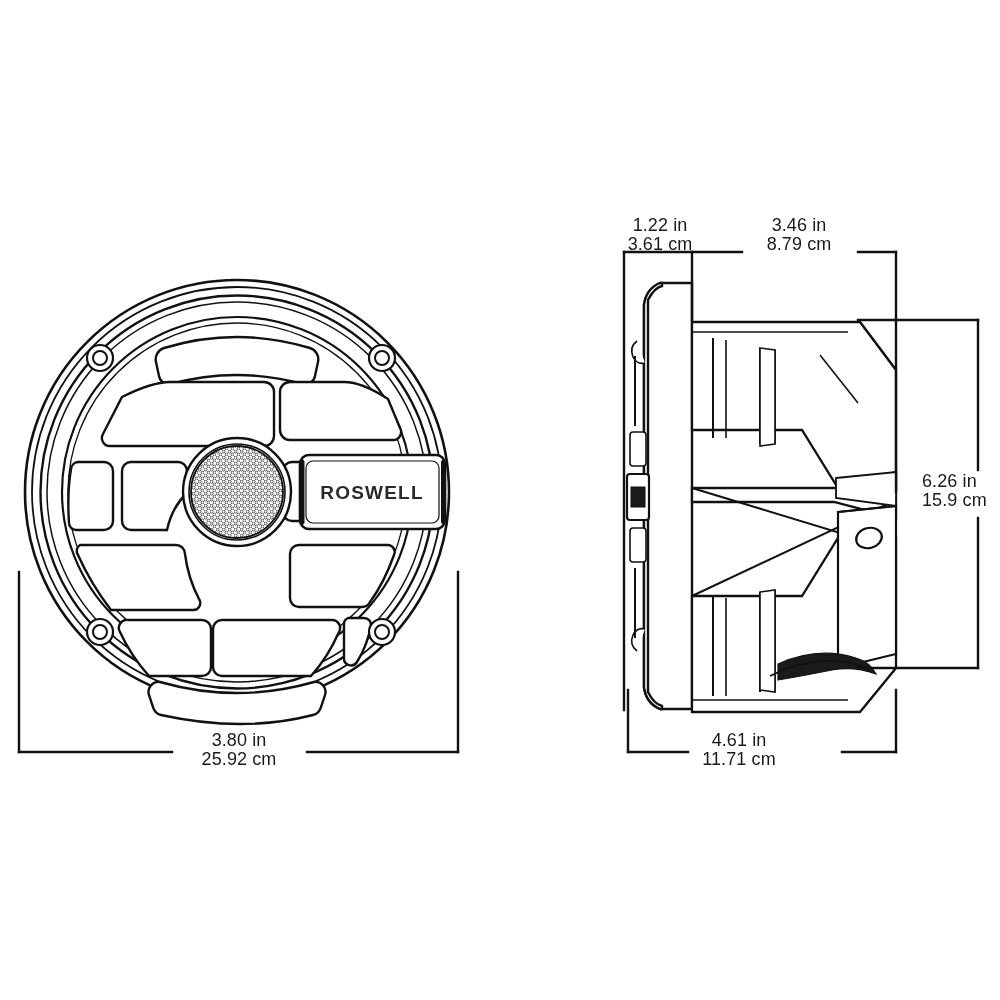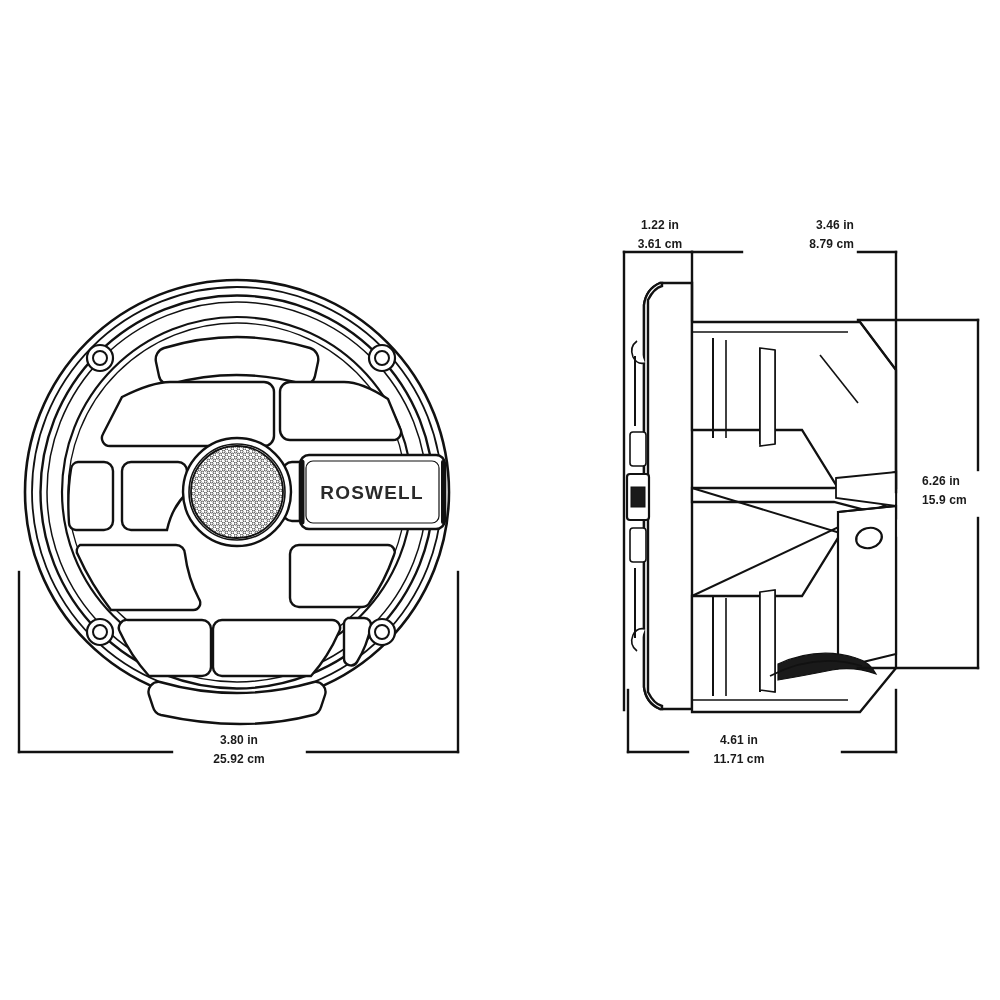--- a/index.html
+++ b/index.html
@@ -24,36 +24,35 @@
     position: absolute;
     left: 0;
     top: 0;
     width: 1000px;
     height: 1000px;
     display: block;
   }
   .dim-text {
     position: absolute;
     font-family: "Liberation Sans", sans-serif;
-    font-size: 12px;
+    font-size: 18px;
     color: #1a1a1a;
     letter-spacing: 0.1px;
     white-space: nowrap;
     line-height: 19px;
     text-align: center;
-    font-weight: bold;
   }
   .dim-text span {
     display: block;
   }
   
   #dim-width-front  { left: 174px; top: 731px; width: 130px; }
   #dim-depth-side   { left: 664px; top: 731px; width: 150px; }
   #dim-flange       { left: 616px; top: 216px; width: 88px; }
-  #dim-basket       { left: 744px; top: 216px; width: 110px; text-align: right; }
+  #dim-basket       { left: 744px; top: 216px; width: 110px; }
   #dim-height-side  { left: 922px; top: 472px; width: 82px; text-align: left; }
 </style>
 </head>
 <body>
 
 <div id="stage">
 
   <svg id="drawing" viewBox="0 0 1000 1000">
     <defs>
 

